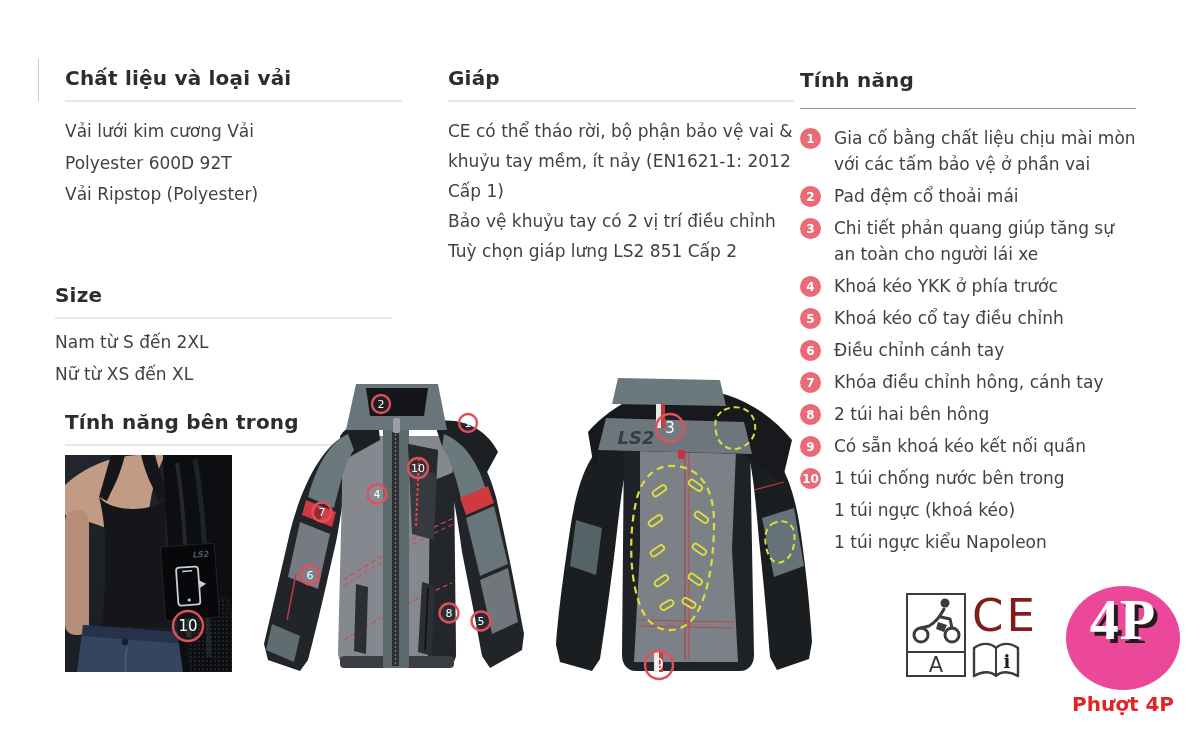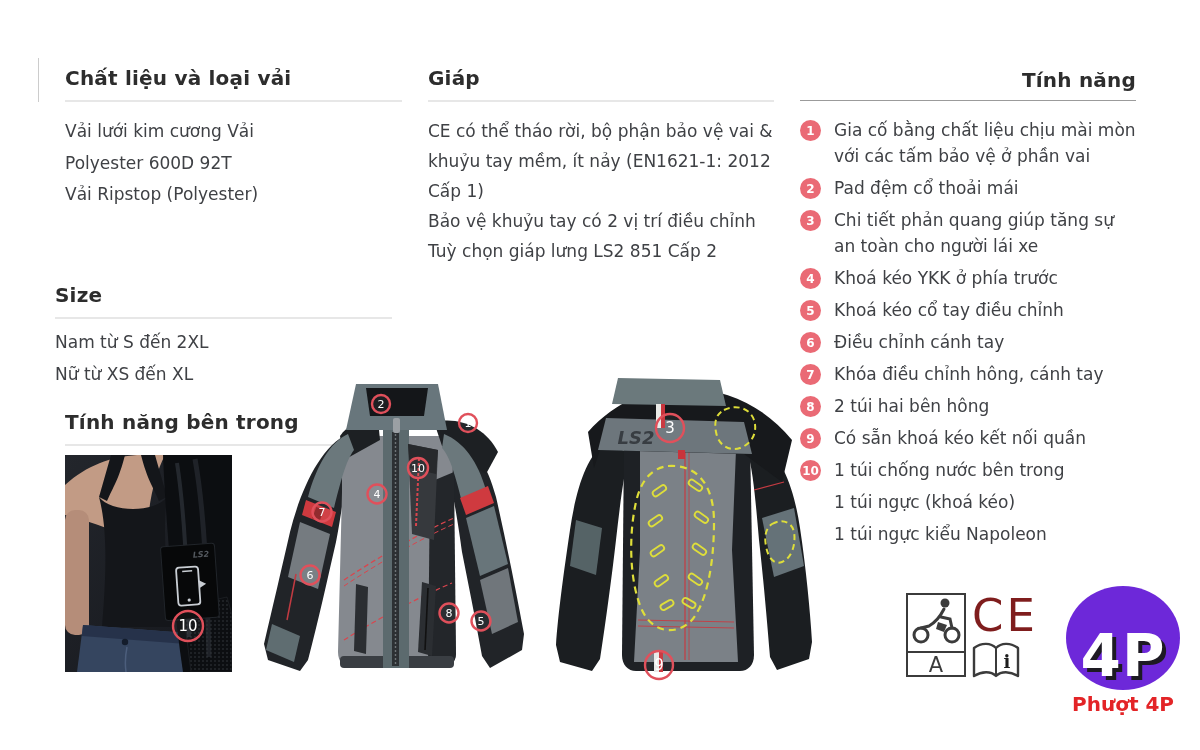--- a/index.html
+++ b/index.html
@@ -21,22 +21,22 @@
   .ring{fill:rgba(255,255,255,0.04);stroke:#e0505b;stroke-width:2.4px;}
   .ring-num{fill:#ffffff;font-size:11px;font-weight:500;text-anchor:middle;
             font-family:"DejaVu Sans","Liberation Sans",sans-serif;}
   .ring-num-lg{fill:#ffffff;font-size:15px;font-weight:400;text-anchor:middle;
             font-family:"DejaVu Sans","Liberation Sans",sans-serif;}
   
   .cert-box{position:absolute;border:2px solid #3b3b3b;background:#fff;}
   .cert-A{font-size:21px;color:#3b3b3b;text-align:center;line-height:24px;}
   .ce-mark{font-size:45px;color:#7f1d1d;font-weight:500;letter-spacing:3px;line-height:45px;}
   
-  .logo-circle{width:114px;height:104px;border-radius:50%;background:#6d28d9;
-               display:flex;align-items:flex-end;justify-content:center;}
+  .logo-circle{width:114px;height:104px;border-radius:50%;background:#ec4899;
+               display:flex;align-items:flex-start;justify-content:center;font-family:Liberation Serif, serif;}
   .logo-4p{color:#ffffff;font-size:58px;font-weight:800;letter-spacing:1px;
            text-shadow:4px 4px 0 rgba(25,25,25,.95);}
   .logo-caption{color:#e32427;font-size:20px;font-weight:700;text-align:center;margin-top:2px;}
   .edge-tick{width:1px;background:#cccccc;}
 </style>
 </head>
 <body>
 
 <div class="abs edge-tick" style="left:38px;top:58px;height:44px;"></div>
 
@@ -99,21 +99,21 @@
       <circle cx="123" cy="145" r="1.6" fill="#c9ced4"></circle>
       <path d="M134,126 l7,4 -7,4 z" fill="#c9ced4"></path>
     </g>
   </g>
   <g>
     <circle class="ring" cx="123" cy="171" r="15"></circle>
     <text class="ring-num-lg" x="123" y="176">10</text>
   </g>
 </svg>
 
-<section class="abs" style="left:428px;top:66px;width:346px;">
+<section class="abs" style="left:448px;top:66px;width:346px;">
   <h2 class="sec">Giáp</h2>
   <hr class="rule-light">
   <p class="para">CE có thể tháo rời, bộ phận bảo vệ vai &amp; khuỷu tay mềm, ít nảy (EN1621-1: 2012 Cấp 1)</p>
   <p class="para">Bảo vệ khuỷu tay có 2 vị trí điều chỉnh</p>
   <p class="para">Tuỳ chọn giáp lưng LS2 851 Cấp 2</p>
 </section>
 
 <svg class="abs" style="left:240px;top:372px;" width="320" height="330" viewBox="0 0 320 330">
 
   <path d="M108,62 C80,74 60,120 50,160 C42,195 32,238 24,272 L28,288 L60,299 L68,288 C78,250 88,205 96,170 C102,140 106,100 114,80 Z" fill="#212428"></path>
@@ -240,21 +240,21 @@
       <circle class="ring" cx="122" cy="58" r="14"></circle>
       <text class="ring-num-lg" x="122" y="63">3</text>
     </g>
   <g>
       <circle class="ring" cx="111" cy="295" r="14"></circle>
       <text class="ring-num-lg" x="111" y="300">9</text>
     </g>
 </svg>
 
 <section class="abs" style="left:800px;top:68px;width:336px;">
-  <h2 class="sec" style="margin-bottom:8px;text-align:right;">Tính năng</h2>
+  <h2 class="sec" style="margin-bottom:16px;">Tính năng</h2>
   <hr class="rule-dark">
   <div>
     <div class="feat-row">
         <span class="fbadge">1</span>
         <span class="ftext">Gia cố bằng chất liệu chịu mài mòn với các tấm bảo vệ ở phần vai</span>
       </div>
     <div class="feat-row">
         <span class="fbadge">2</span>
         <span class="ftext">Pad đệm cổ thoải mái</span>
       </div>

